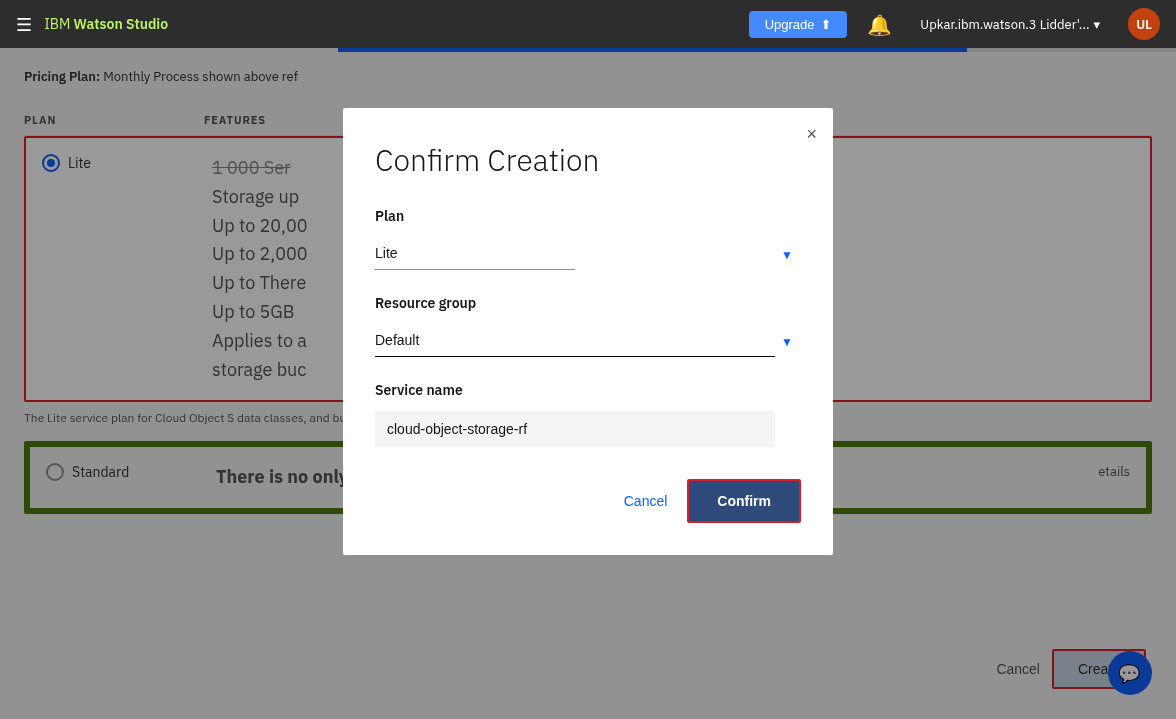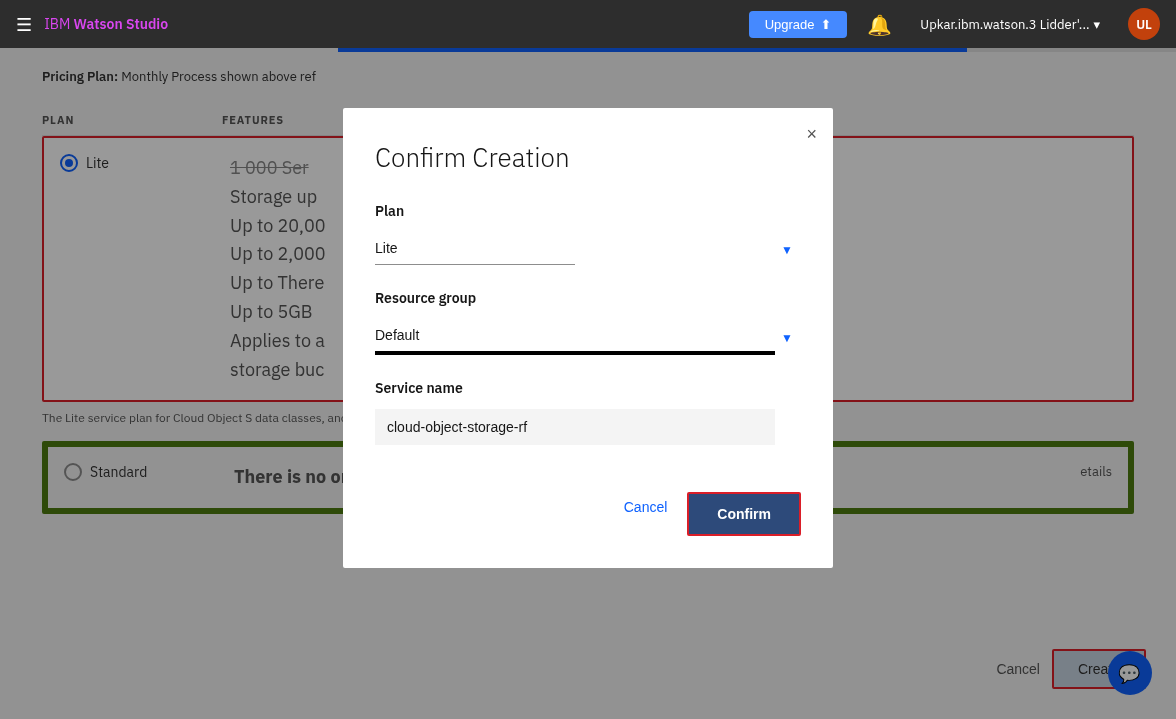--- a/index.html
+++ b/index.html
@@ -22,21 +22,21 @@
       gap: 12px;
       position: relative;
       z-index: 10;
     }
     .topnav-hamburger {
       color: #fff;
       font-size: 18px;
       cursor: pointer;
     }
     .topnav-brand {
-      color: #d946ef;
+      color: #bef264;
       font-size: 14px;
       font-weight: 400;
     }
     .topnav-brand strong {
       font-weight: 600;
     }
     .topnav-spacer { flex: 1; }
     .topnav-upgrade {
       background: #4589ff;
       color: #fff;
@@ -73,21 +73,21 @@
       align-items: center;
       justify-content: center;
       font-size: 13px;
       font-weight: 600;
       margin-left: 8px;
     }
 
     
     .main-content {
       background: #f4f4f4;
-      padding: 20px 42px;
+      padding: 20px 24px;
       position: relative;
     }
 
     .pricing-label {
       font-size: 13px;
       color: #333;
       margin-bottom: 20px;
     }
     .pricing-label strong { font-weight: 600; }
 
@@ -256,21 +256,21 @@
       top: 16px;
       right: 16px;
       background: none;
       border: none;
       font-size: 18px;
       cursor: pointer;
       color: #555;
     }
 
     .modal-title {
-      font-size: 26px;
+      font-size: 30px;
       font-weight: 300;
       color: #161616;
       margin-bottom: 28px;
     }
 
     .modal-section-label {
       font-size: 14px;
       font-weight: 600;
       color: #161616;
       margin-bottom: 12px;
@@ -297,21 +297,21 @@
       top: 50%;
       transform: translateY(-50%);
       pointer-events: none;
       color: #0f62fe;
       font-size: 12px;
     }
 
     .modal-select-wide {
       width: 400px;
       border: none;
-      border-bottom: 4px solid #000000;
+      border-bottom: 1px solid #000000;
       background: #fff;
       font-size: 14px;
       color: #161616;
       padding: 8px 28px 8px 0;
       appearance: none;
       cursor: pointer;
     }
 
     .modal-input-wrap {
       margin-bottom: 24px;
@@ -342,21 +342,20 @@
     }
     .modal-btn-confirm {
       background: #2d4a7a;
       color: #fff;
       border: 2px solid #da1e28;
       font-size: 14px;
       font-weight: 600;
       padding: 12px 28px;
       cursor: pointer;
       border-radius: 2px;
-      margin-top: 15px;
     }
 
     
     .modal-progress {
       position: absolute;
       top: 0;
       left: 338px;
       right: 0;
       height: 4px;
       background: #e0e0e0;

